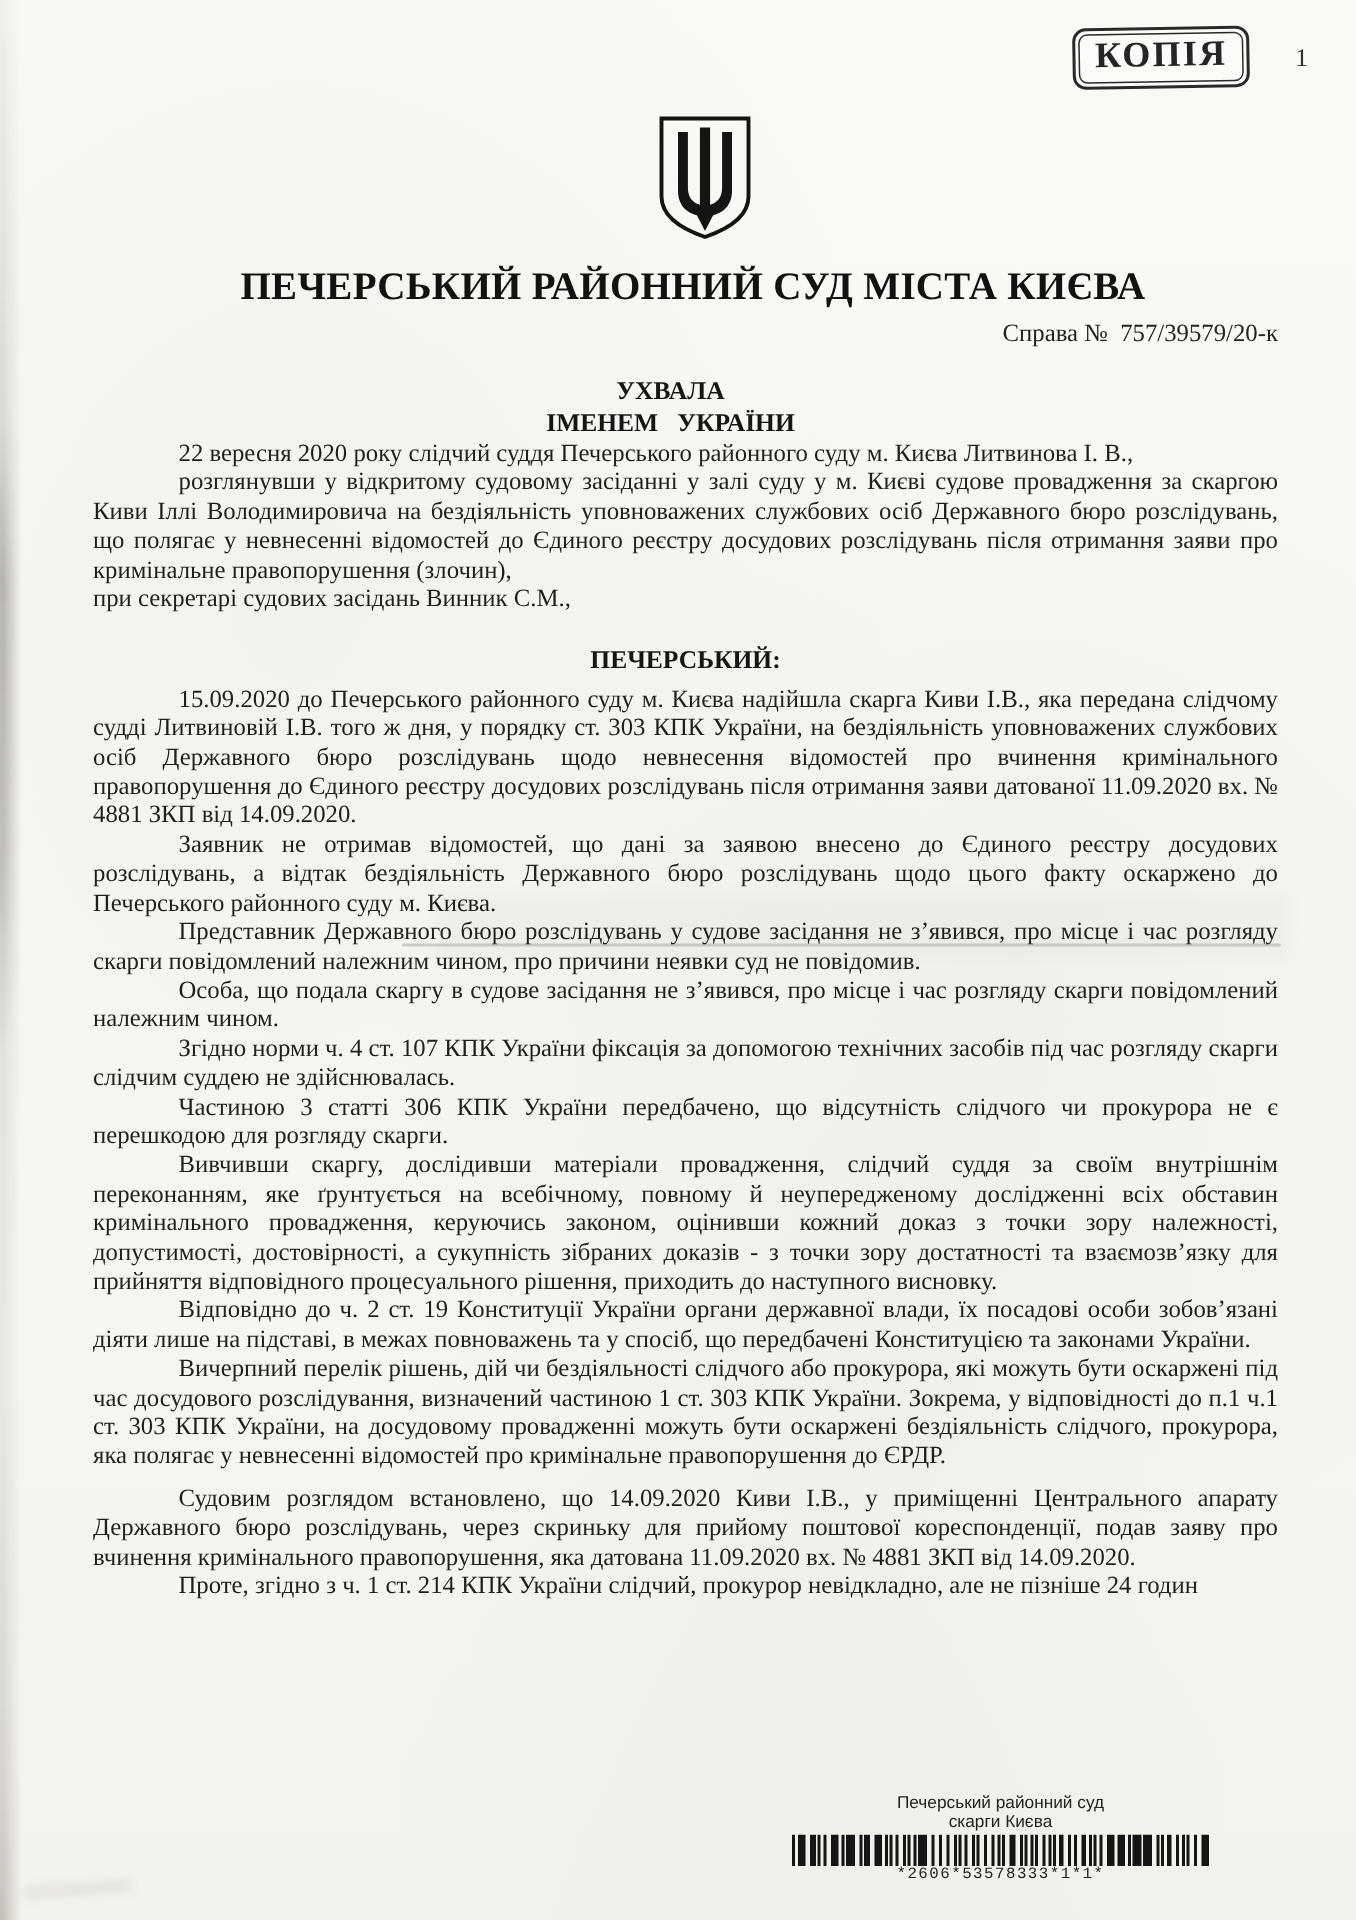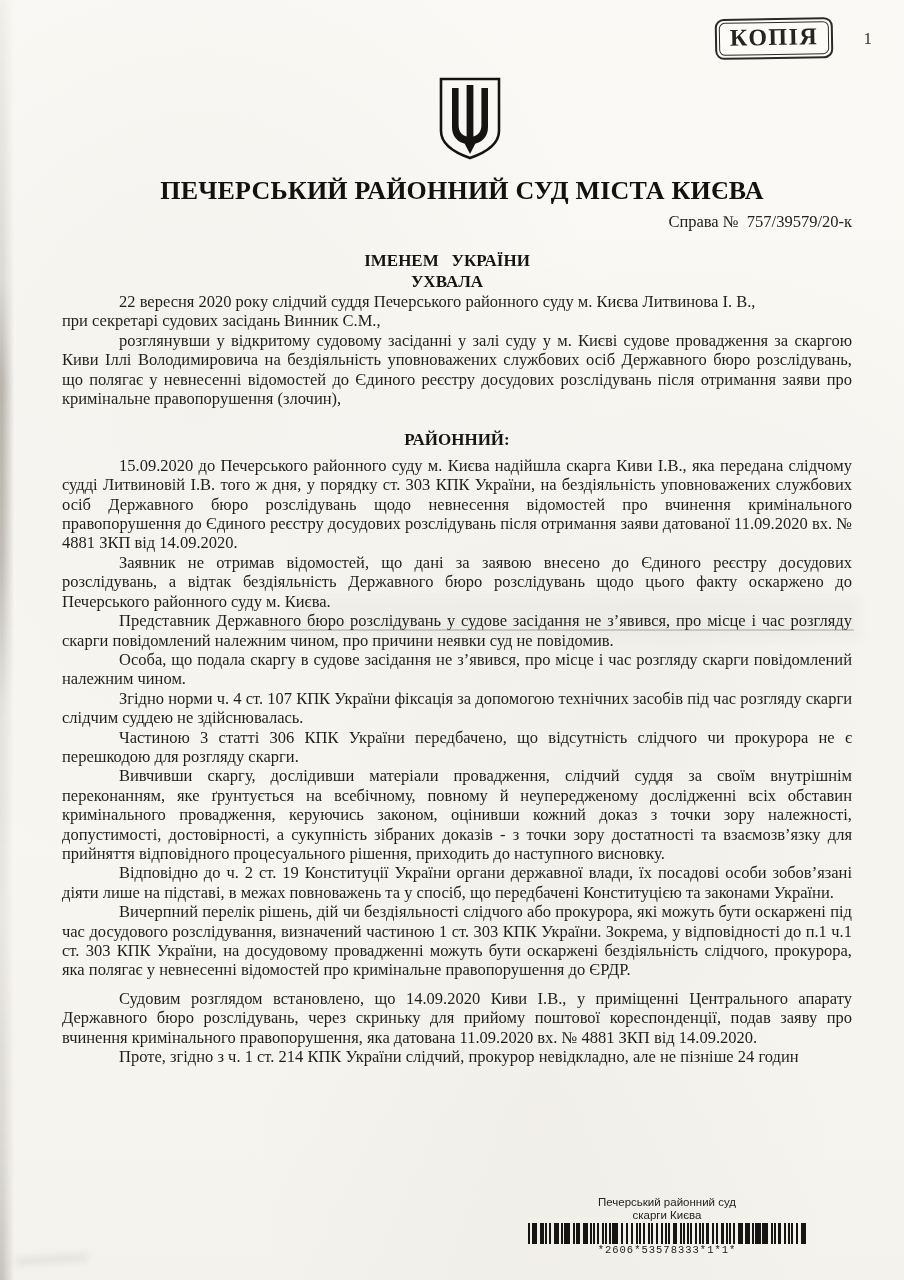--- a/index.html
+++ b/index.html
@@ -129,31 +129,31 @@
         <rect x="37" y="18" width="3" height="34" fill="#f8f7f2" opacity=".55"></rect>
       </g>
     </svg>
   </div>
 
   <h1 class="court-name">ПЕЧЕРСЬКИЙ РАЙОННИЙ СУД МІСТА КИЄВА</h1>
 
   <div class="case-line">Справа №&nbsp; 757/39579/20-к</div>
 
   <div class="title-block">
+    <div>УХВАЛА</div>
     <div>ІМЕНЕМ&nbsp;&nbsp;&nbsp;УКРАЇНИ</div>
-    <div>УХВАЛА</div>
   </div>
 
   <div class="doc-body">
     <div>
         <p class="para">22 вересня 2020 року слідчий суддя Печерського районного суду м. Києва Литвинова І. В.,</p>
+        <p class="para">розглянувши у відкритому судовому засіданні у залі суду у м. Києві судове провадження за скаргою Киви Іллі Володимировича на бездіяльність уповноважених службових осіб Державного бюро розслідувань, що полягає у невнесенні відомостей до Єдиного реєстру досудових розслідувань після отримання заяви про кримінальне правопорушення (злочин),</p>
         <p class="para no-indent">при секретарі судових засідань Винник С.М.,</p>
-        <p class="para">розглянувши у відкритому судовому засіданні у залі суду у м. Києві судове провадження за скаргою Киви Іллі Володимировича на бездіяльність уповноважених службових осіб Державного бюро розслідувань, що полягає у невнесенні відомостей до Єдиного реєстру досудових розслідувань після отримання заяви про кримінальне правопорушення (злочин),</p>
       </div>
-    <div class="section-heading">РАЙОННИЙ:</div>
+    <div class="section-heading">ПЕЧЕРСЬКИЙ:</div>
     <div>
         <p class="para">15.09.2020 до Печерського районного суду м. Києва надійшла скарга Киви І.В., яка передана слідчому судді Литвиновій І.В. того ж дня, у порядку ст. 303 КПК України, на бездіяльність уповноважених службових осіб Державного бюро розслідувань щодо невнесення відомостей про вчинення кримінального правопорушення до Єдиного реєстру досудових розслідувань після отримання заяви датованої 11.09.2020 вх. № 4881 ЗКП від 14.09.2020.</p>
         <p class="para">Заявник не отримав відомостей, що дані за заявою внесено до Єдиного реєстру досудових розслідувань, а відтак бездіяльність Державного бюро розслідувань щодо цього факту оскаржено до Печерського районного суду м. Києва.</p>
         <p class="para">Представник Державного бюро розслідувань у судове засідання не з’явився, про місце і час розгляду скарги повідомлений належним чином, про причини неявки суд не повідомив.</p>
         <p class="para">Особа, що подала скаргу в судове засідання не з’явився, про місце і час розгляду скарги повідомлений належним чином.</p>
         <p class="para">Згідно норми ч. 4 ст. 107 КПК України фіксація за допомогою технічних засобів під час розгляду скарги слідчим суддею не здійснювалась.</p>
         <p class="para">Частиною 3 статті 306 КПК України передбачено, що відсутність слідчого чи прокурора не є перешкодою для розгляду скарги.</p>
         <p class="para">Вивчивши скаргу, дослідивши матеріали провадження, слідчий суддя за своїм внутрішнім переконанням, яке ґрунтується на всебічному, повному й неупередженому дослідженні всіх обставин кримінального провадження, керуючись законом, оцінивши кожний доказ з точки зору належності, допустимості, достовірності, а сукупність зібраних доказів - з точки зору достатності та взаємозв’язку для прийняття відповідного процесуального рішення, приходить до наступного висновку.</p>
         <p class="para">Відповідно до ч. 2 ст. 19 Конституції України органи державної влади, їх посадові особи зобов’язані діяти лише на підставі, в межах повноважень та у спосіб, що передбачені Конституцією та законами України.</p>
         <p class="para">Вичерпний перелік рішень, дій чи бездіяльності слідчого або прокурора, які можуть бути оскаржені під час досудового розслідування, визначений частиною 1 ст. 303 КПК України. Зокрема, у відповідності до п.1 ч.1 ст. 303 КПК України, на досудовому провадженні можуть бути оскаржені бездіяльність слідчого, прокурора, яка полягає у невнесенні відомостей про кримінальне правопорушення до ЄРДР.</p>

